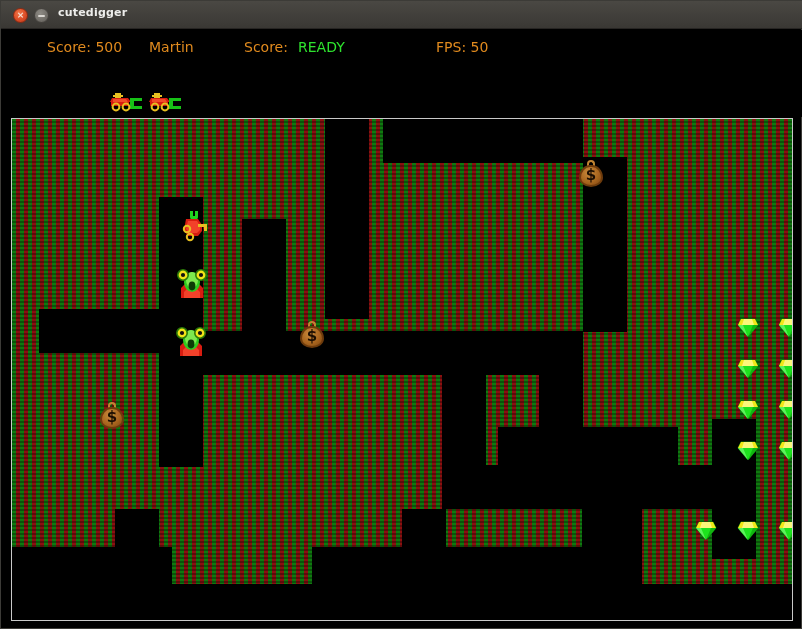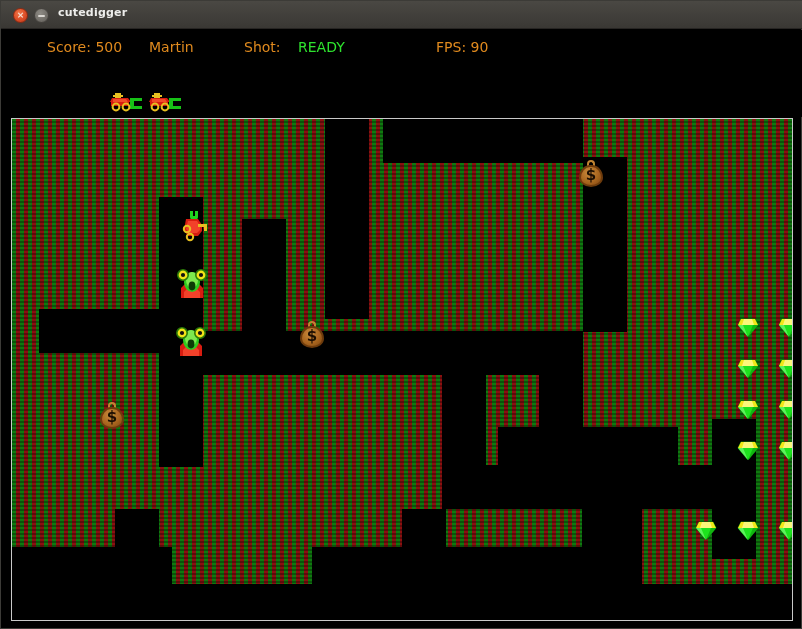--- a/index.html
+++ b/index.html
@@ -224,23 +224,23 @@
     </div>
     <div class="winbtn" id="btn-min">
       <span class="glyph"></span>
     </div>
     <div id="window-title">cutedigger</div>
   </div>
 
   <div id="hud">
     <div class="hud-text" id="hud-score">Score: 500</div>
     <div class="hud-text" id="hud-player">Martin</div>
-    <div class="hud-text" id="hud-shot-label">Shot:</div>
+    <div class="hud-text" id="hud-shot-label">Score:</div>
     <div class="hud-text" id="hud-shot-value">READY</div>
-    <div class="hud-text" id="hud-fps">FPS: 90</div>
+    <div class="hud-text" id="hud-fps">FPS: 50</div>
     <div id="lives-container">
         <div class="life" id="life-0">
 <svg width="36" height="22" viewBox="0 0 36 22">
   <path d="M7 3 h6 v2 h2 v2 h-2 v2 h-6 v-2 h-2 v-2 h2 z" fill="#e8c020"></path>
   <path d="M4 8 h16 l3 4 h-2 v4 h-18 v-4 h-1 z" fill="#d81c10"></path>
   <path d="M5 9 h13 l2 3 h-15 z" fill="#f24a2a"></path>
   <rect x="22" y="8" width="12" height="3" fill="#17c217"></rect>
   <rect x="22" y="11" width="4" height="5" fill="#17c217"></rect>
   <rect x="22" y="16" width="12" height="3" fill="#17c217"></rect>
   <circle cx="8" cy="17" r="3.4" fill="none" stroke="#e8c020" stroke-width="2"></circle>

